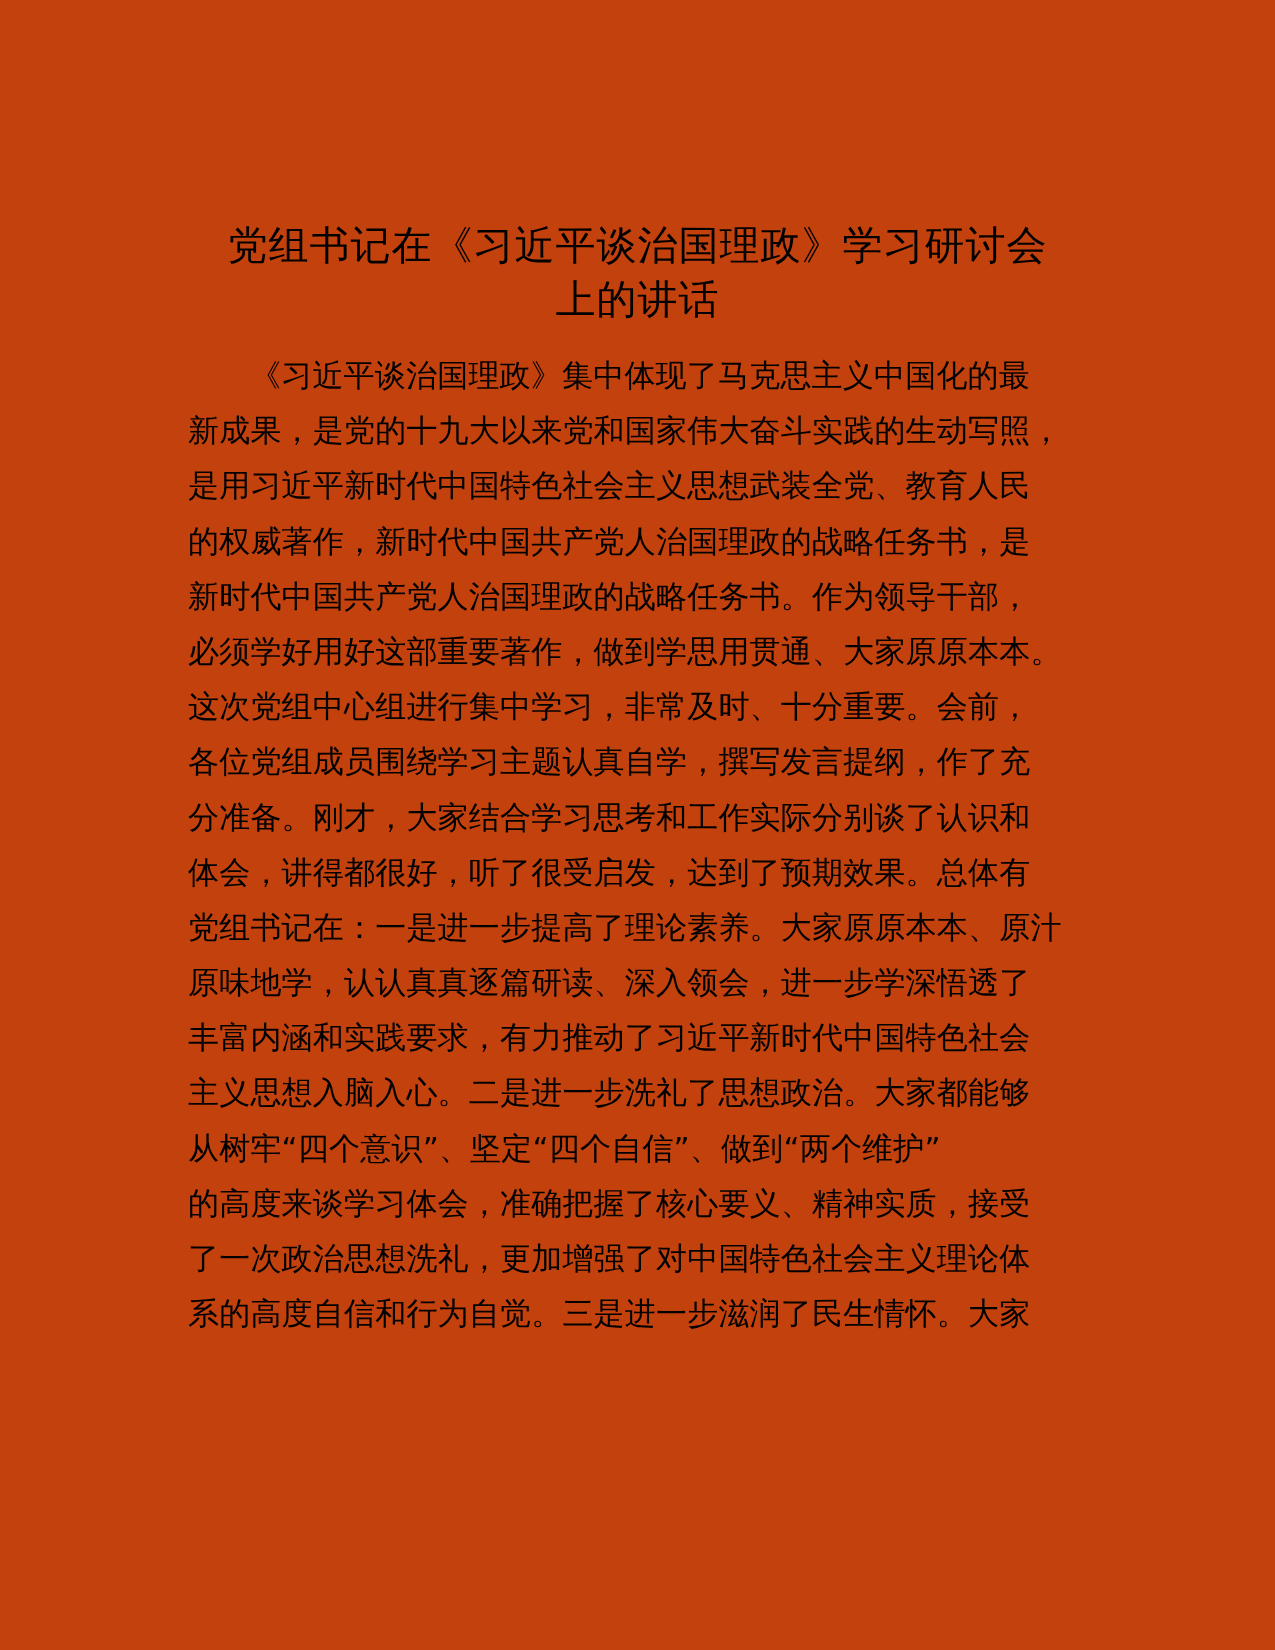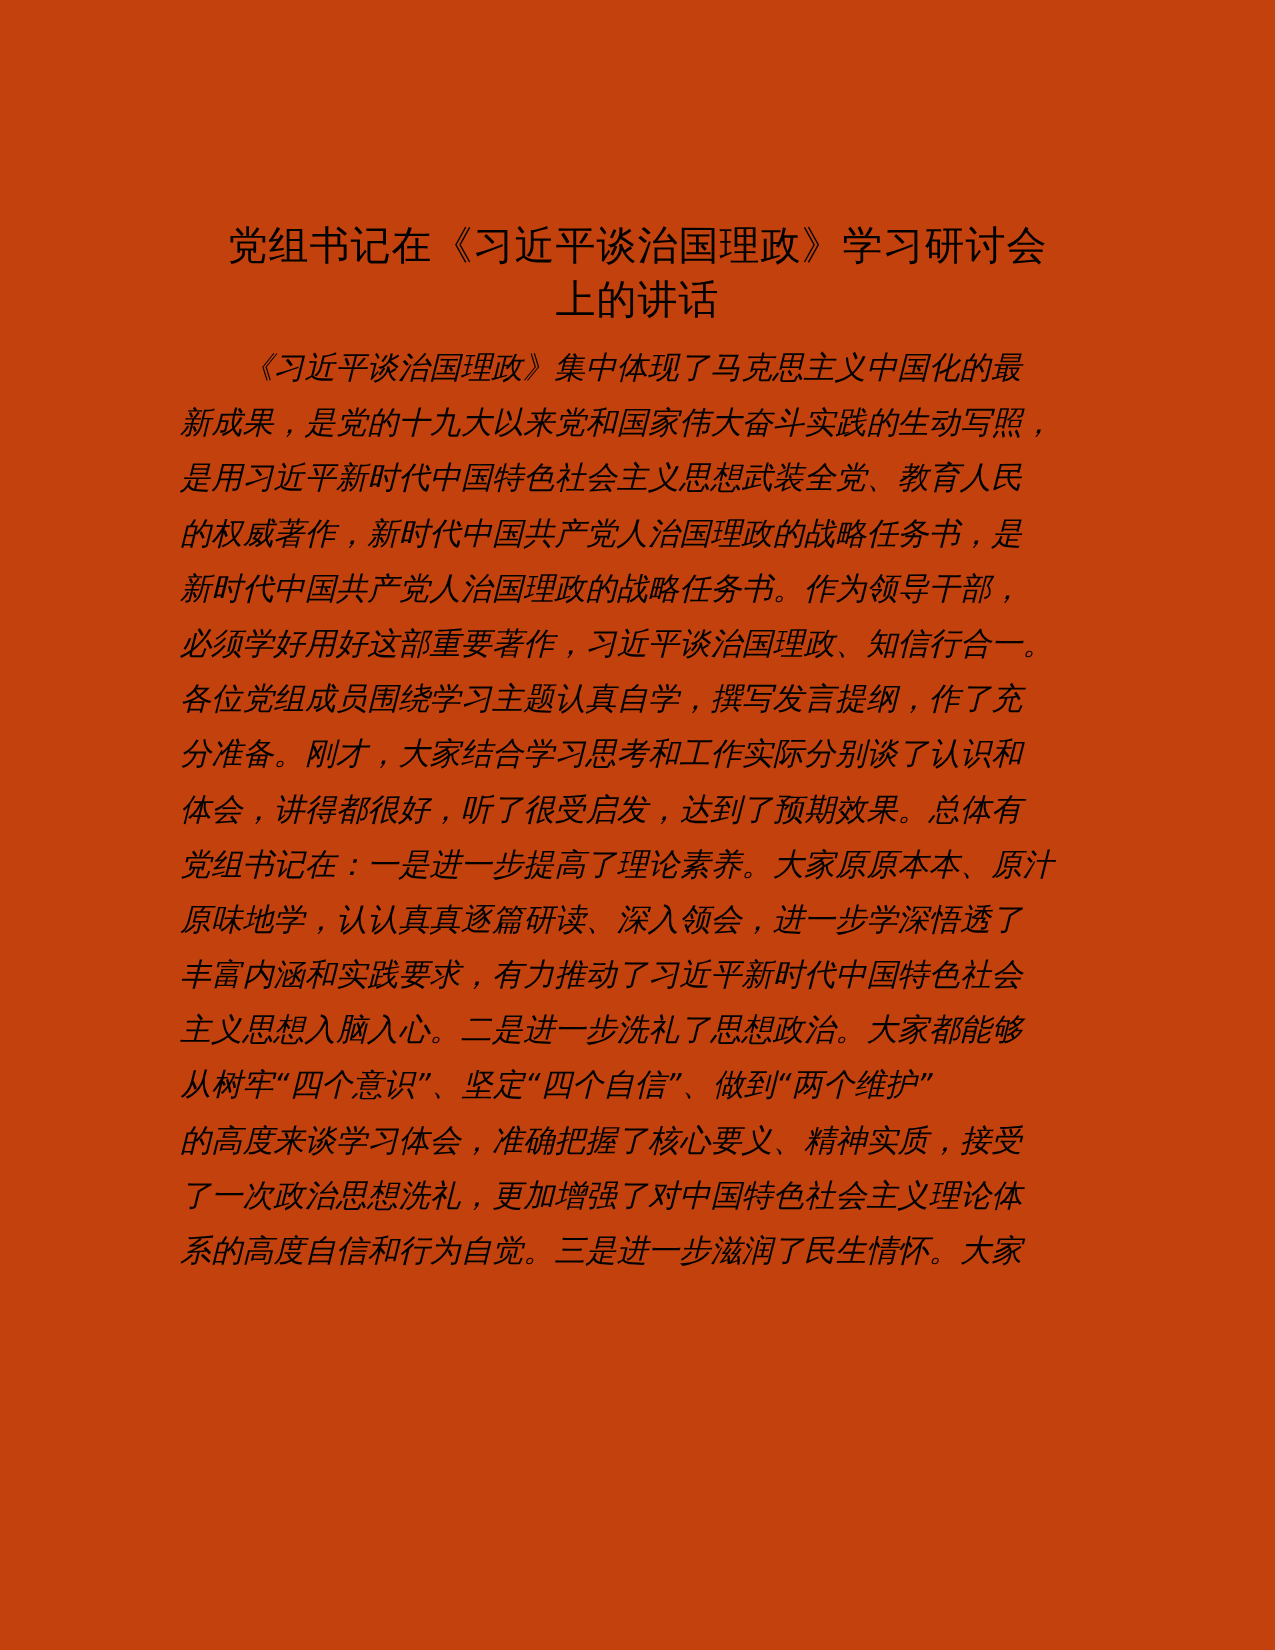--- a/index.html
+++ b/index.html
@@ -37,22 +37,21 @@
     }
     .title-line {
       display: block;
       white-space: nowrap;
     }
     .body-text {
       position: absolute;
       left: 180px;
       top: 340px;
       width: 900px;
-      margin: 0;
-      font-style: italic;
+      margin: 8px;
     }
     .line {
       display: block;
       white-space: nowrap;
       font-size: 31px;
       height: 55.2px;
       line-height: 55.2px;
       letter-spacing: 0.2px;
     }
     .line.indent {
@@ -67,21 +66,22 @@
     <span class="title-line">党组书记在《习近平谈治国理政》学习研讨会</span>
     <span class="title-line">上的讲话</span>
   </h1>
 
   <div class="body-text">
     <span class="line indent">《习近平谈治国理政》集中体现了马克思主义中国化的最</span>
     <span class="line">新成果，是党的十九大以来党和国家伟大奋斗实践的生动写照，</span>
     <span class="line">是用习近平新时代中国特色社会主义思想武装全党、教育人民</span>
     <span class="line">的权威著作，新时代中国共产党人治国理政的战略任务书，是</span>
     <span class="line">新时代中国共产党人治国理政的战略任务书。作为领导干部，</span>
-    <span class="line">必须学好用好这部重要著作，习近平谈治国理政、知信行合一。</span>
+    <span class="line">必须学好用好这部重要著作，做到学思用贯通、大家原原本本。</span>
+    <span class="line">这次党组中心组进行集中学习，非常及时、十分重要。会前，</span>
     <span class="line">各位党组成员围绕学习主题认真自学，撰写发言提纲，作了充</span>
     <span class="line">分准备。刚才，大家结合学习思考和工作实际分别谈了认识和</span>
     <span class="line">体会，讲得都很好，听了很受启发，达到了预期效果。总体有</span>
     <span class="line">党组书记在：一是进一步提高了理论素养。大家原原本本、原汁</span>
     <span class="line">原味地学，认认真真逐篇研读、深入领会，进一步学深悟透了</span>
     <span class="line">丰富内涵和实践要求，有力推动了习近平新时代中国特色社会</span>
     <span class="line">主义思想入脑入心。二是进一步洗礼了思想政治。大家都能够</span>
     <span class="line">从树牢“四个意识”、坚定“四个自信”、做到“两个维护”</span>
     <span class="line">的高度来谈学习体会，准确把握了核心要义、精神实质，接受</span>
     <span class="line">了一次政治思想洗礼，更加增强了对中国特色社会主义理论体</span>

